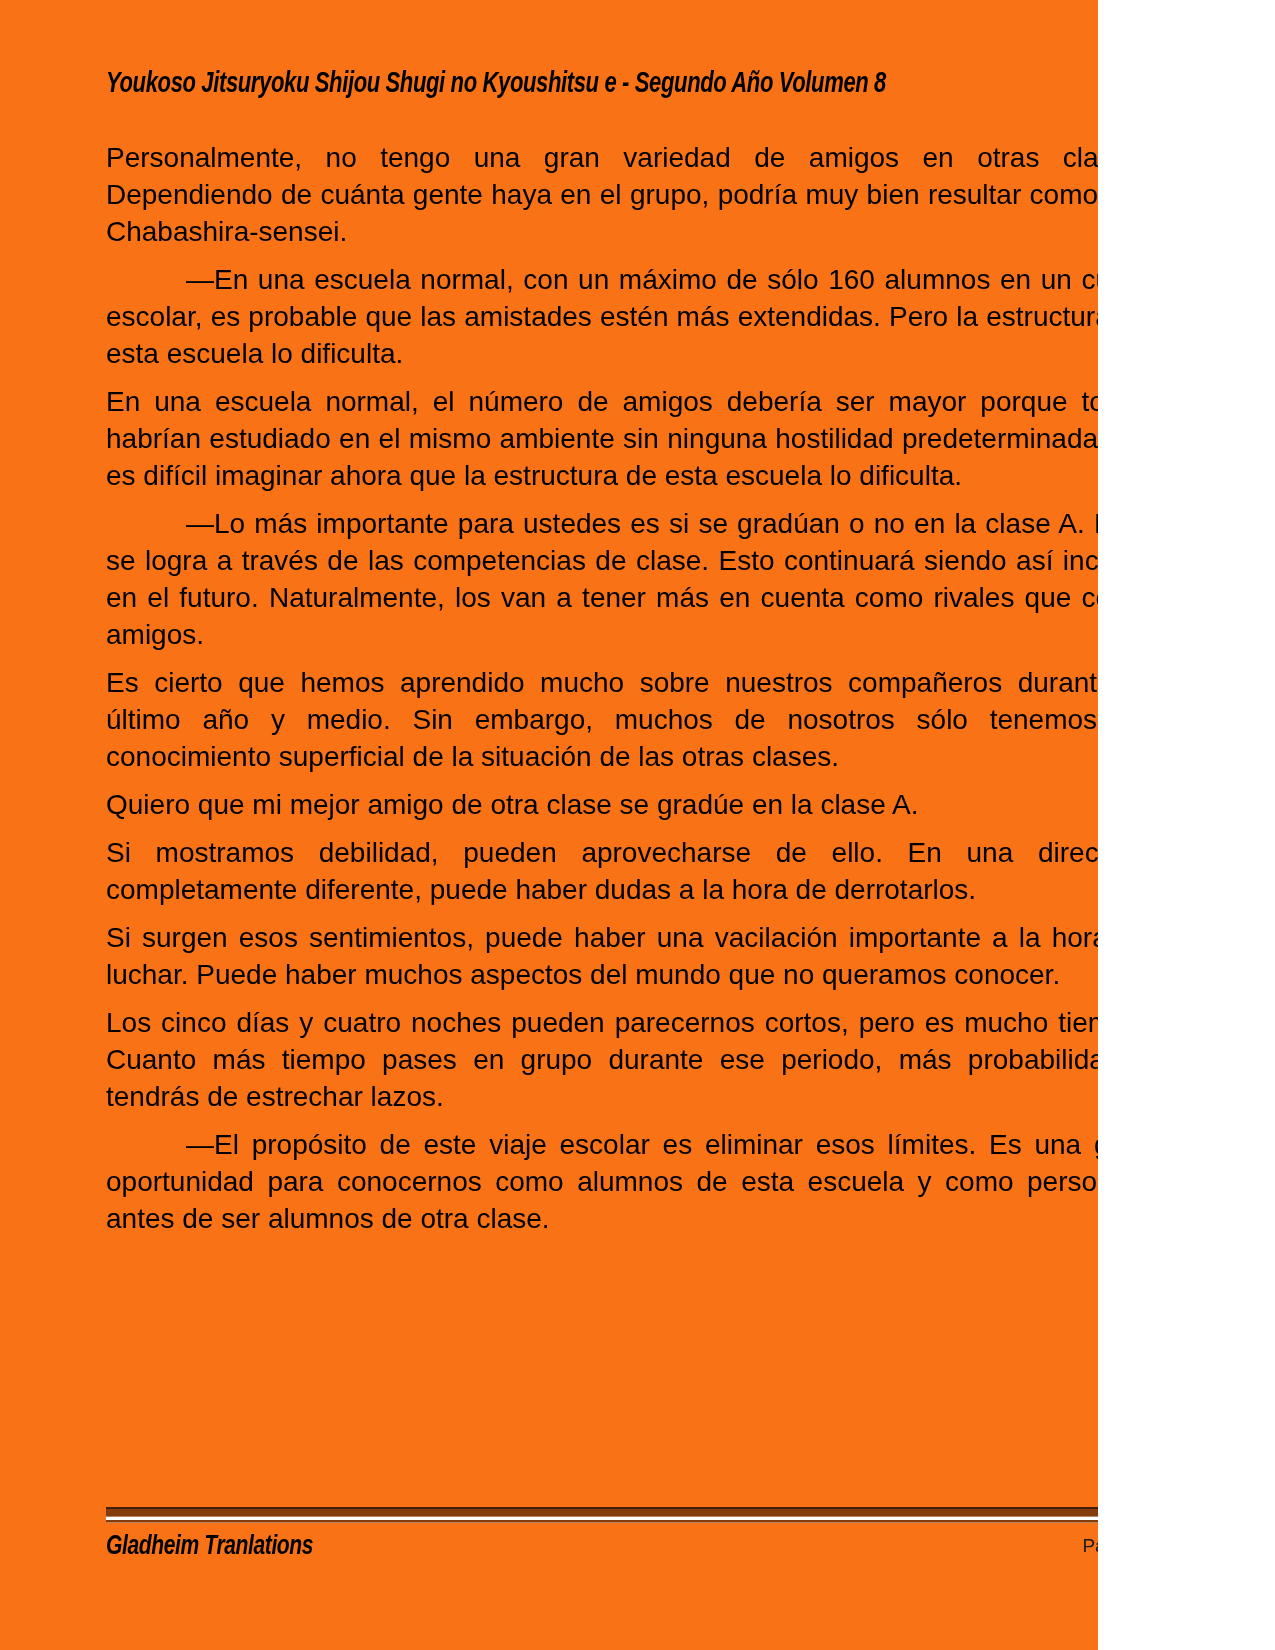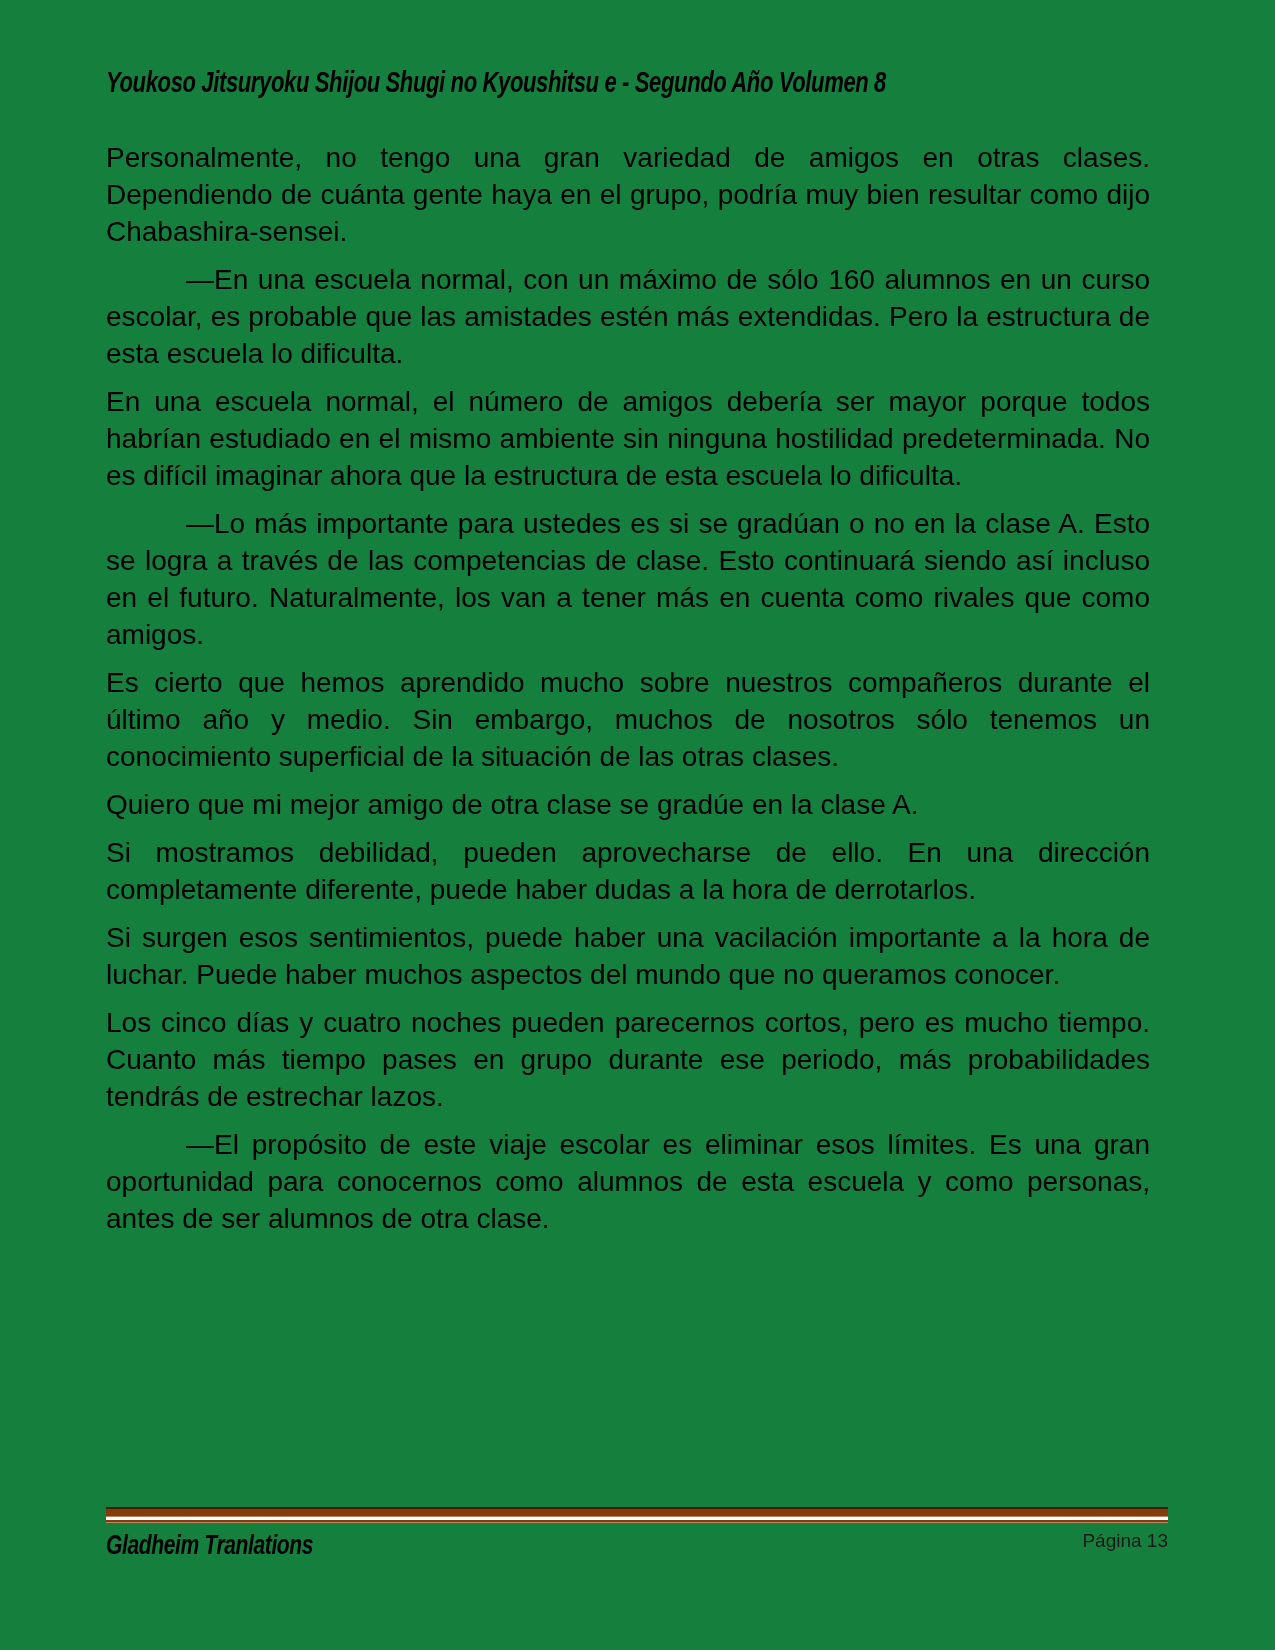--- a/index.html
+++ b/index.html
@@ -4,23 +4,23 @@
 <style>
   :root{
     --rule-brown:#843C0C;
     --rule-dark:#3f1d06;
     --rule-light:#b5855f;
     --text:#000000;
   }
   html,body{margin:0;padding:0;background:#ffffff;}
   .page{
     position:relative;
-    width:1275px;
+    width:1098px;
     height:1650px;
-    background:#15803d;
+    background:#f97316;
     font-family:"Liberation Sans", sans-serif;
     color:var(--text);
     overflow:hidden;
   }
   
   .header{
     position:absolute;
     top:66px;
     left:106px;
     width:1062px;
@@ -70,21 +70,21 @@
   .rule-gap{height:3px;background:#ffffff;}
   .rule-thin{
     height:2px;
     background:var(--rule-brown);
     border-bottom:1px solid var(--rule-light);
   }
   .footer-row{
     margin-top:7px;
     display:flex;
     justify-content:space-between;
-    align-items:flex-start;
+    align-items:center;
   }
   .translator{
     display:inline-block;
     font-size:27px;
     font-weight:bold;
     font-style:italic;
     letter-spacing:-0.5px;
     transform:scaleX(0.78);
     transform-origin:left center;
   }

